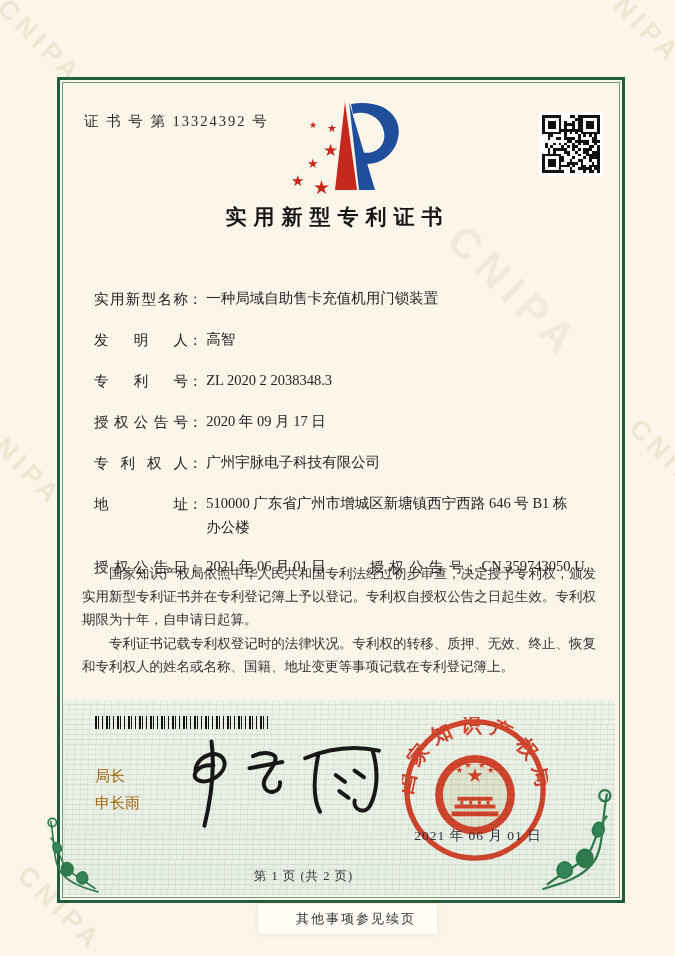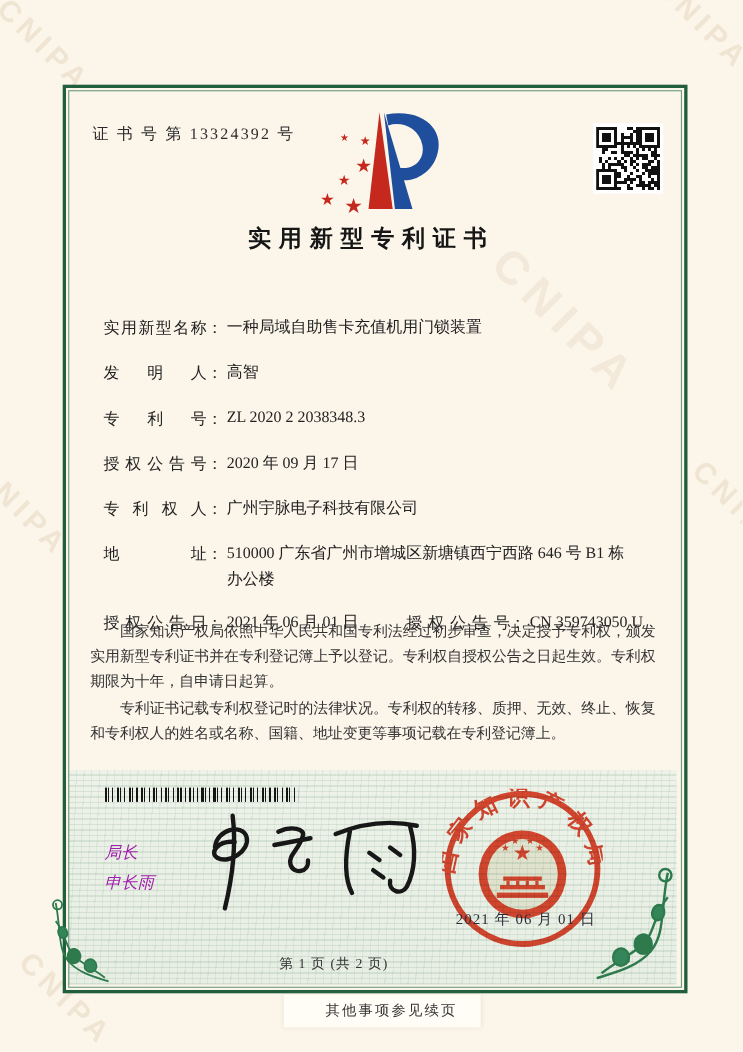--- a/index.html
+++ b/index.html
@@ -53,21 +53,21 @@
   .paras{position:absolute;left:82px;top:562px;width:514px;font-size:13.5px;line-height:1.72;
          text-align:justify;color:#333;z-index:4;}
   .paras p{margin:0;text-indent:2em;}
 
   .barcode{position:absolute;left:95px;top:716px;width:176px;height:13px;z-index:4;
            background:repeating-linear-gradient(90deg,#141414 0 2px,transparent 2px 3px,
              #141414 3px 4px,transparent 4px 7px,#141414 7px 8px,transparent 8px 11px);}
 
   .signoff{position:absolute;left:95px;top:762px;z-index:4;
            font-family:"Liberation Sans","DejaVu Sans",sans-serif;
-           font-size:15px;line-height:27px;color:#a21caf;font-style:italic;}
+           font-size:15px;line-height:27px;color:#a16207;}
 
   .signature{position:absolute;left:168px;top:733px;z-index:5;transform:rotate(-2deg);}
 
   .seal{position:absolute;left:402px;top:717px;width:146px;height:146px;z-index:4;
         mix-blend-mode:multiply;opacity:0.93;}
   .seal-date{position:absolute;left:408px;top:827px;width:140px;text-align:center;z-index:6;
              font-size:13.5px;letter-spacing:1px;color:#2d2d3a;}
 
   .orn{position:absolute;z-index:4;}
   .orn-left{left:44px;top:812px;width:58px;height:84px;}

